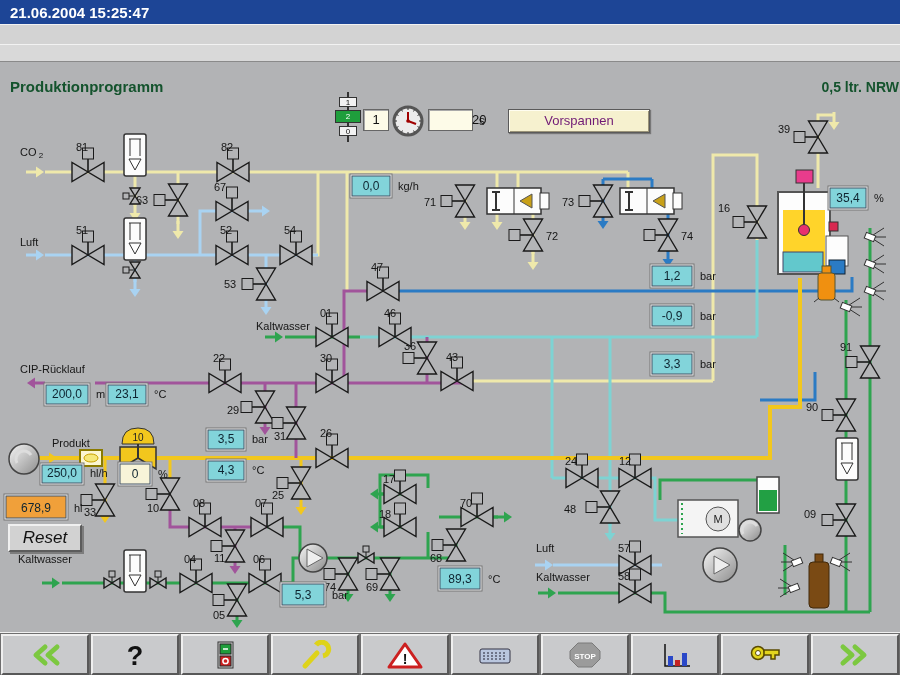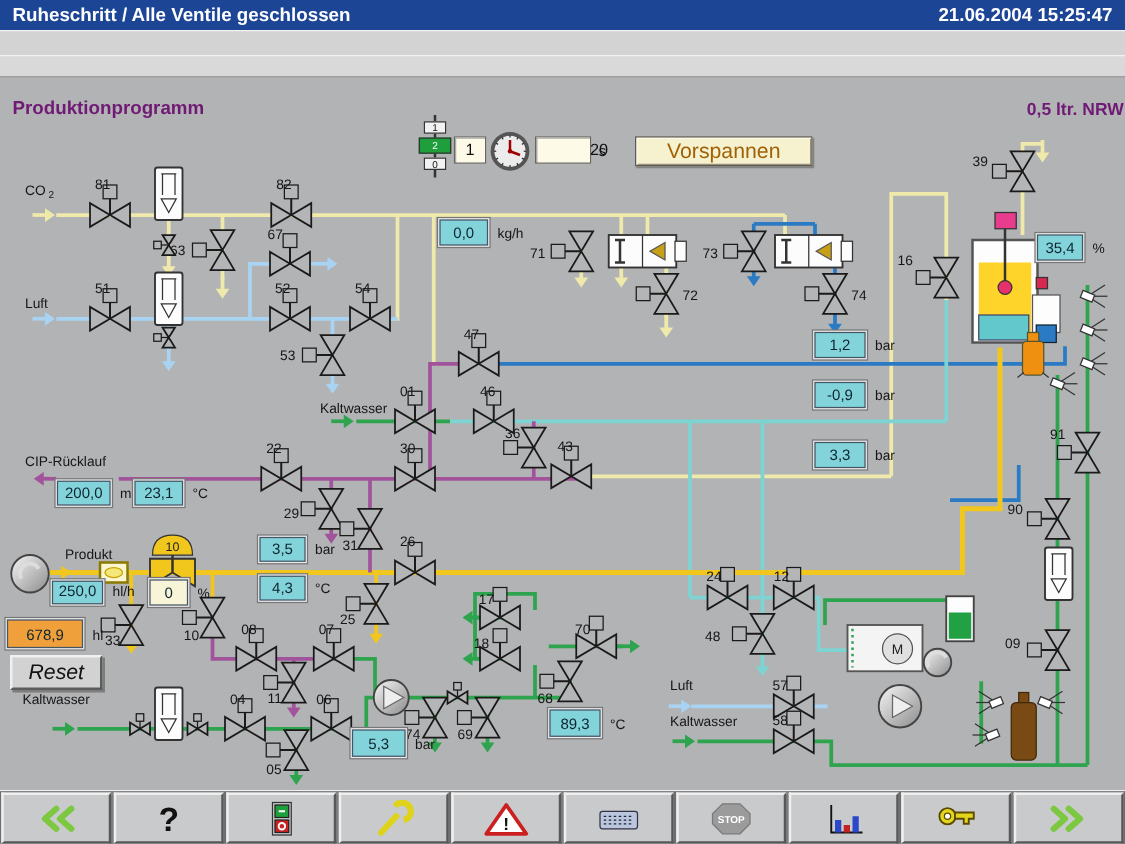--- a/index.html
+++ b/index.html
@@ -5,46 +5,45 @@
   html,body{margin:0;padding:0;background:#888;}
   .screen{position:relative;width:900px;height:675px;background:#b2b3b5;overflow:hidden;
           font-family:"Liberation Sans",sans-serif;-webkit-font-smoothing:antialiased;}
   .titlebar{position:absolute;left:0;top:0;width:900px;height:24px;background:#1d4596;
             color:#fff;font-size:15px;font-weight:bold;display:flex;justify-content:space-between;
             align-items:center;padding:0 10px;box-sizing:border-box;z-index:5;}
   .strip{position:absolute;left:0;width:900px;background:#d3d3d3;border-top:1px solid #f2f2f2;
          border-bottom:1px solid #8a8a8a;z-index:4;}
   .strip1{top:24px;height:19px;}
   .strip2{top:44px;height:16px;background:#d9d9d9;}
-  .hdr{position:absolute;color:#701a75;font-weight:bold;z-index:4;}
+  .hdr{position:absolute;color:#14532d;font-weight:bold;z-index:4;}
   #pid{position:absolute;left:0;top:0;z-index:1;}
   svg text{font-family:"Liberation Sans",sans-serif;}
   .abs{position:absolute;z-index:3;box-sizing:border-box;}
   .stepbox{background:#f2f2f2;border:1px solid #333;font-size:8px;text-align:center;line-height:9px;color:#111;}
   .stepbox.active{background:#1f9e3c;color:#fff;line-height:12px;}
   .stepline{background:#333;}
   .tinput{background:#fdfbe8;border:1px solid #666;box-shadow:inset 1px 1px 0 #aaa;
           font-size:13px;color:#111;text-align:center;line-height:20px;}
   .tunit{font-size:12px;color:#111;}
   .cmdbtn{background:#f6f1cf;border:1px solid #5a5a5a;box-shadow:inset 1px 1px 0 #fffdf0,inset -1px -1px 0 #9a9378,1px 1px 1px #777;
-          font-size:17px;color:#a16207;text-align:center;line-height:22px;cursor:pointer;}
+          font-size:13px;color:#701a75;text-align:center;line-height:22px;cursor:pointer;}
   .resetbtn{background:#d2d2d2;border:2px solid;border-color:#f0f0f0 #5c5c5c #5c5c5c #f0f0f0;
             box-shadow:2px 2px 0 #7d7d7d;font-size:17px;color:#111;text-align:center;line-height:24px;cursor:pointer;font-style:italic;}
   .toolbar{position:absolute;left:0;top:632px;width:900px;height:43px;display:flex;z-index:5;
            background:#b2b3b5;border-top:1px solid #f0f0f0;}
   .toolbtn{flex:1;margin:1px;background:#c9cacc;border:2px solid;border-color:#efefef #585858 #585858 #efefef;
            box-shadow:0 0 0 1px #6e6e6e;display:flex;align-items:center;justify-content:center;cursor:pointer;padding:0;}
 </style>
 </head>
 <body>
 
 <div class="screen">
 
   <div class="titlebar">
-    <span>Ruheschritt / Alle Ventile geschlossen</span>
     <span>21.06.2004 15:25:47</span>
   </div>
   <div class="strip strip1"></div>
   <div class="strip strip2"></div>
 
   <div class="hdr" style="left:10px;top:78px;font-size:15px;">Produktionprogramm</div>
   <div class="hdr" style="right:1px;top:79px;font-size:14px;">0,5 ltr. NRW</div>
 
   <div class="abs stepline" style="left:347px;top:92px;width:2px;height:50px;"></div>
   <div class="abs stepbox" style="left:339px;top:97px;width:18px;height:10px;">1</div>

